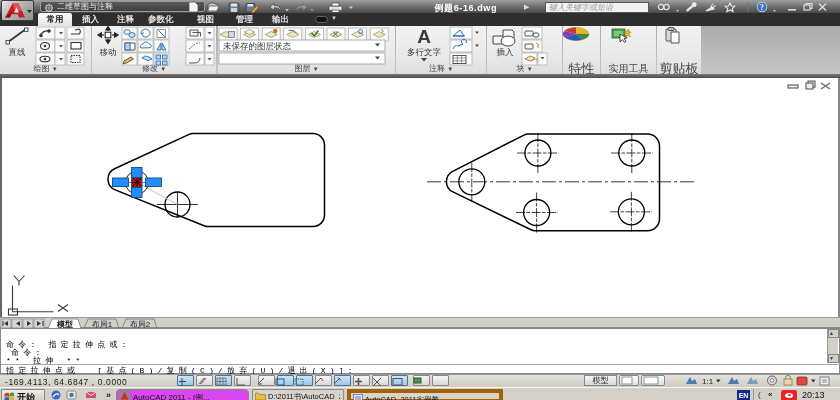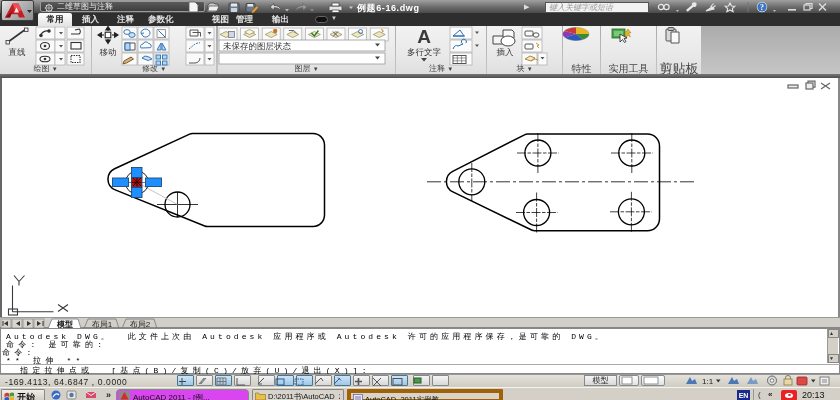--- a/index.html
+++ b/index.html
@@ -56,21 +56,21 @@
 
 <path d="M121 6 l-4 -3.5 v2 c-4 0 -6.5 1.5 -7 5 c1.5 -2 3.5 -2.8 7 -2.7 v2.5 z" fill="#9a9a9a" stroke="#6a6a6a" stroke-width="0.8"></path>
 <path d="M124 8 l4 0 l-2 2.5 z" fill="#888"></path>
 
 <rect x="143" y="5" width="13" height="4.5" rx="1" fill="#e6e6e6" stroke="#4a4a4a" stroke-width="0.8"></rect>
 <rect x="146" y="2" width="7" height="3" fill="#fafafa" stroke="#4a4a4a" stroke-width="0.8"></rect>
 <rect x="146" y="9" width="7" height="2.5" fill="#fff" stroke="#4a4a4a" stroke-width="0.8"></rect>
 <path d="M163 5.5 l4 0 l-2 2.5 z" fill="#ccc"></path>
 </svg>
 
-<div class="abs" style="left:357px;top:1.5px;width:140px;text-align:left;color:#fff;font-weight:bold;font-size:9px;letter-spacing:0.6px;">例题6-16.dwg</div>
+<div class="abs" style="left:357px;top:1.5px;width:140px;text-align:right;color:#fff;font-weight:bold;font-size:9px;letter-spacing:0.6px;">例题6-16.dwg</div>
 <div class="abs" style="left:524px;top:3px;color:#ddd;font-size:7px;">▶</div>
 
 <div class="abs" style="left:545px;top:1.5px;width:104px;height:11px;background:#f2f2f2;border:1px solid #555;color:#999;font-style:italic;font-size:8px;line-height:10px;padding-left:3px;">键入关键字或短语</div>
 
 <svg class="abs" style="left:654px;top:1px;" width="186" height="12" viewBox="0 0 186 12">
 <g stroke="#e8e8e8" fill="none" stroke-width="1.2">
 <circle cx="7" cy="6" r="2.6"></circle>
       <circle cx="12.5" cy="6" r="2.6"></circle>
 </g>
 <path d="M22 9 l3 0 l-1.5 2 z" fill="#bbb"></path>
@@ -88,21 +88,21 @@
       <path d="M152 4 v-1.5 h6 v5 h-2"></path>
 </g>
 <path d="M165 2.5 l7 7 M172 2.5 l-7 7" stroke="#ddd" stroke-width="1.4"></path>
 </svg>
 
 <div class="abs" style="left:38px;top:13px;width:34px;height:13px;background:linear-gradient(#fdfdfd,#e4e4e4);border-radius:2px 2px 0 0;color:#222;text-align:center;font-size:8.5px;font-weight:bold;line-height:13px;">常用</div>
 <div class="abs" style="left:0;top:13px;width:840px;height:13px;color:#e4e4e4;font-size:8.5px;font-weight:bold;line-height:13px;">
 <span style="position:absolute;left:82px;white-space:nowrap;">插入</span>
 <span style="position:absolute;left:117px;white-space:nowrap;">注释</span>
 <span style="position:absolute;left:148px;white-space:nowrap;">参数化</span>
-<span style="position:absolute;left:212px;white-space:nowrap;">视图</span>
+<span style="position:absolute;left:197px;white-space:nowrap;">视图</span>
 <span style="position:absolute;left:236px;white-space:nowrap;">管理</span>
 <span style="position:absolute;left:272px;white-space:nowrap;">输出</span>
 </div>
 <div class="abs" style="left:315px;top:16px;width:13px;height:7px;background:#111;border:1px solid #666;border-radius:3.5px;"></div>
 <div class="abs" style="left:331px;top:15px;color:#ccc;font-size:6px;">▼</div>
 
 <div class="abs" style="left:0;top:26px;width:840px;height:48px;background:linear-gradient(#ababab,#c6c6c6);"></div>
 <div class="pnl" style="left:0;width:91px;">
     <div class="plabel">绘图 <span style="font-size:6px;">▼</span></div>
   </div>
@@ -112,21 +112,21 @@
 <div class="pnl" style="left:218px;width:177px;">
     <div class="plabel">图层 <span style="font-size:6px;">▼</span></div>
   </div>
 <div class="pnl" style="left:396px;width:90px;">
     <div class="plabel">注释 <span style="font-size:6px;">▼</span></div>
   </div>
 <div class="pnl" style="left:487px;width:75px;">
     <div class="plabel">块 <span style="font-size:6px;">▼</span></div>
   </div>
 <div class="pnl" style="left:563px;width:37px;">
-    <div class="plabel" style="font-size:10px;">特性</div>
+    <div class="plabel" style="font-size:13px;">特性</div>
     <div style="position:absolute;left:0;right:0;bottom:-7px;text-align:center;font-size:6px;color:#444;">▼</div>
   </div>
 <div class="pnl" style="left:601px;width:55px;">
     <div class="plabel" style="font-size:10px;">实用工具</div>
     <div style="position:absolute;left:0;right:0;bottom:-7px;text-align:center;font-size:6px;color:#444;">▼</div>
   </div>
 <div class="pnl" style="left:657px;width:44px;">
     <div class="plabel" style="font-size:13px;">剪贴板</div>
     <div style="position:absolute;left:0;right:0;bottom:-7px;text-align:center;font-size:6px;color:#444;">▼</div>
   </div>
@@ -386,26 +386,25 @@
 <path d="M48 10.5 l4 -9.5 h26 l3 9.5 z" fill="#fff" stroke="#777" stroke-width="0.8"></path>
 <text x="65" y="8.5" text-anchor="middle" font-size="8" font-weight="bold" fill="#111">模型</text>
 <path d="M84 10.5 l4 -9.5 h28 l3 9.5" fill="none" stroke="#777" stroke-width="0.8"></path>
 <text x="102" y="8.5" text-anchor="middle" font-size="8" fill="#222">布局1</text>
 <path d="M122 10.5 l4 -9.5 h28 l3 9.5" fill="none" stroke="#777" stroke-width="0.8"></path>
 <text x="140" y="8.5" text-anchor="middle" font-size="8" fill="#222">布局2</text>
 </svg>
 </div>
 
 <div class="abs" style="left:0;top:328px;width:840px;height:46px;background:#fff;border:1px solid #888;font-family:'Liberation Mono',monospace;font-size:8px;color:#000;letter-spacing:4.2px;">
-<div style="position:absolute;left:5px;top:1.5px;white-space:pre;letter-spacing:3.1px;">Autodesk DWG。  此文件上次由 Autodesk 应用程序或 Autodesk 许可的应用程序保存，是可靠的 DWG。</div>
-<div style="position:absolute;left:5px;top:9.5px;white-space:pre;">命令: 是可靠的:</div>
-<div style="position:absolute;left:1px;top:17.5px;white-space:pre;text-align:right;">命令:</div>
+<div style="position:absolute;left:5px;top:9.5px;white-space:pre;">命令: 指定拉伸点或:</div>
+<div style="position:absolute;left:10px;top:17.5px;white-space:pre;text-align:right;">命令:</div>
 <div style="position:absolute;left:5px;top:25.5px;white-space:pre;">** 拉伸 **</div>
 <div style="position:absolute;left:0;top:35px;width:840px;border-top:1px solid #aaa;"></div>
-<div style="position:absolute;left:19px;top:36px;white-space:pre;">指定拉伸点或  [基点(B)/复制(C)/放弃(U)/退出(X)]:</div>
+<div style="position:absolute;left:5px;top:36px;white-space:pre;">指定拉伸点或  [基点(B)/复制(C)/放弃(U)/退出(X)]:</div>
 
 <div style="position:absolute;right:1px;top:0;width:11px;height:34px;background:#d4d0c8;border-left:1px solid #999;">
 <div style="position:absolute;top:0;width:11px;height:9px;background:#d4d0c8;border:1px solid #888;font-size:5px;text-align:center;line-height:8px;color:#333;">▲</div>
 <div style="position:absolute;bottom:0;width:11px;height:9px;background:#d4d0c8;border:1px solid #888;font-size:5px;text-align:center;line-height:8px;color:#333;">▼</div>
 </div>
 </div>
 
 <div class="abs" style="left:0;top:374px;width:840px;height:13px;background:linear-gradient(#e3e1da,#cfccc2);border-top:1px solid #999;">
 <div style="position:absolute;left:5px;top:2px;font-size:8.5px;color:#222;letter-spacing:0.6px;">-169.4113, 64.6847 ,  0.0000</div>
 </div>

